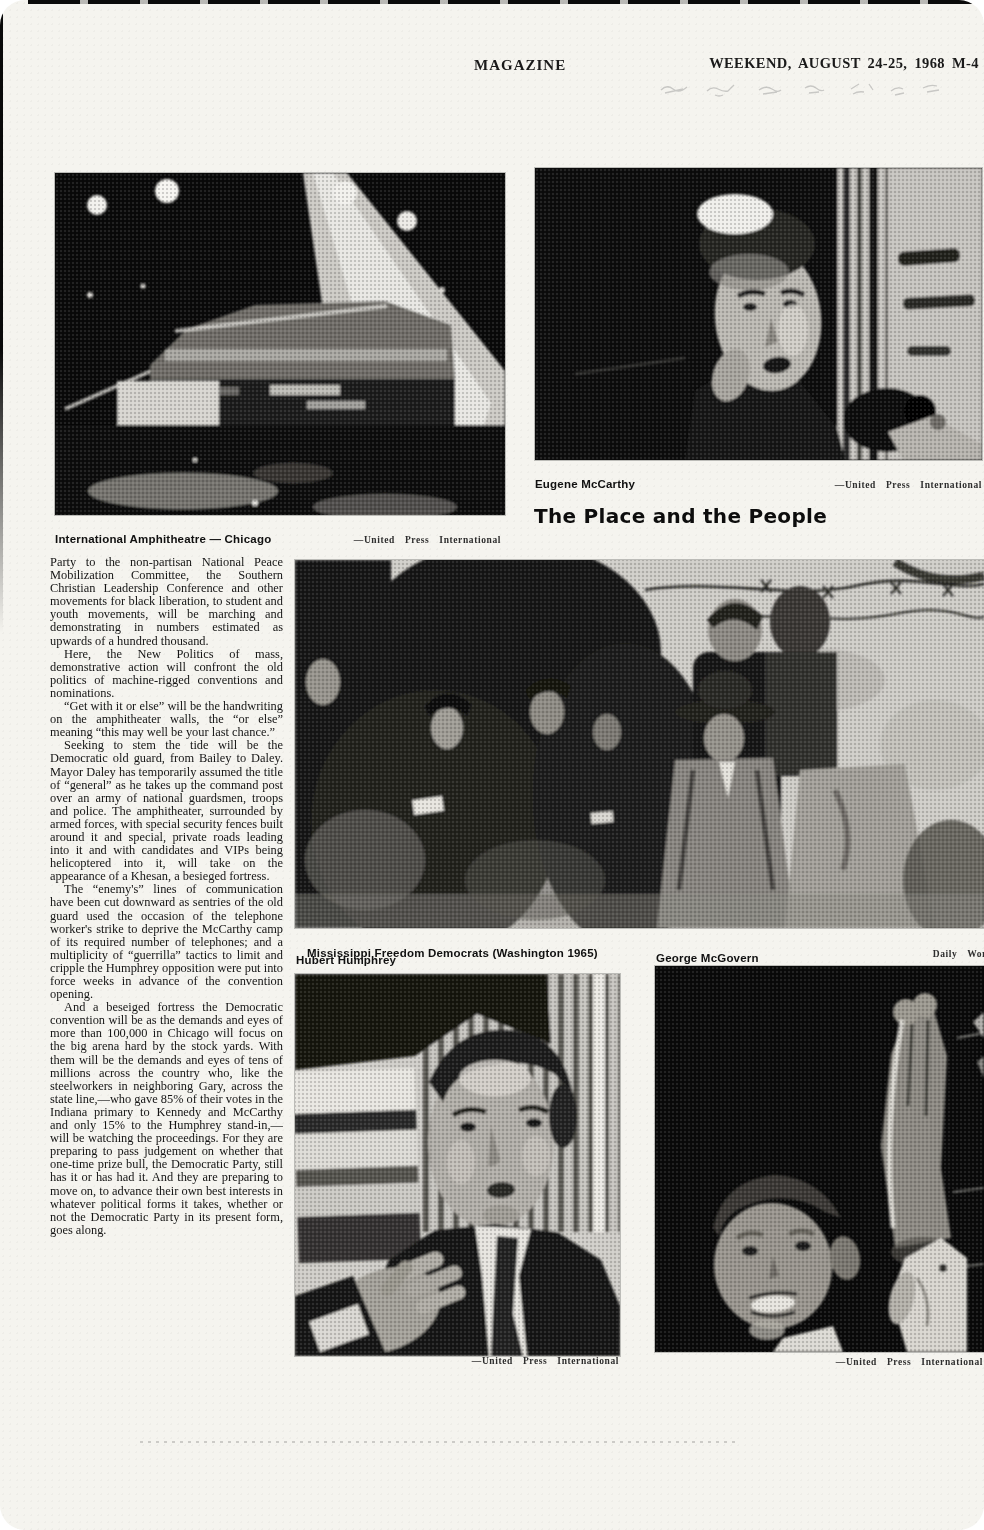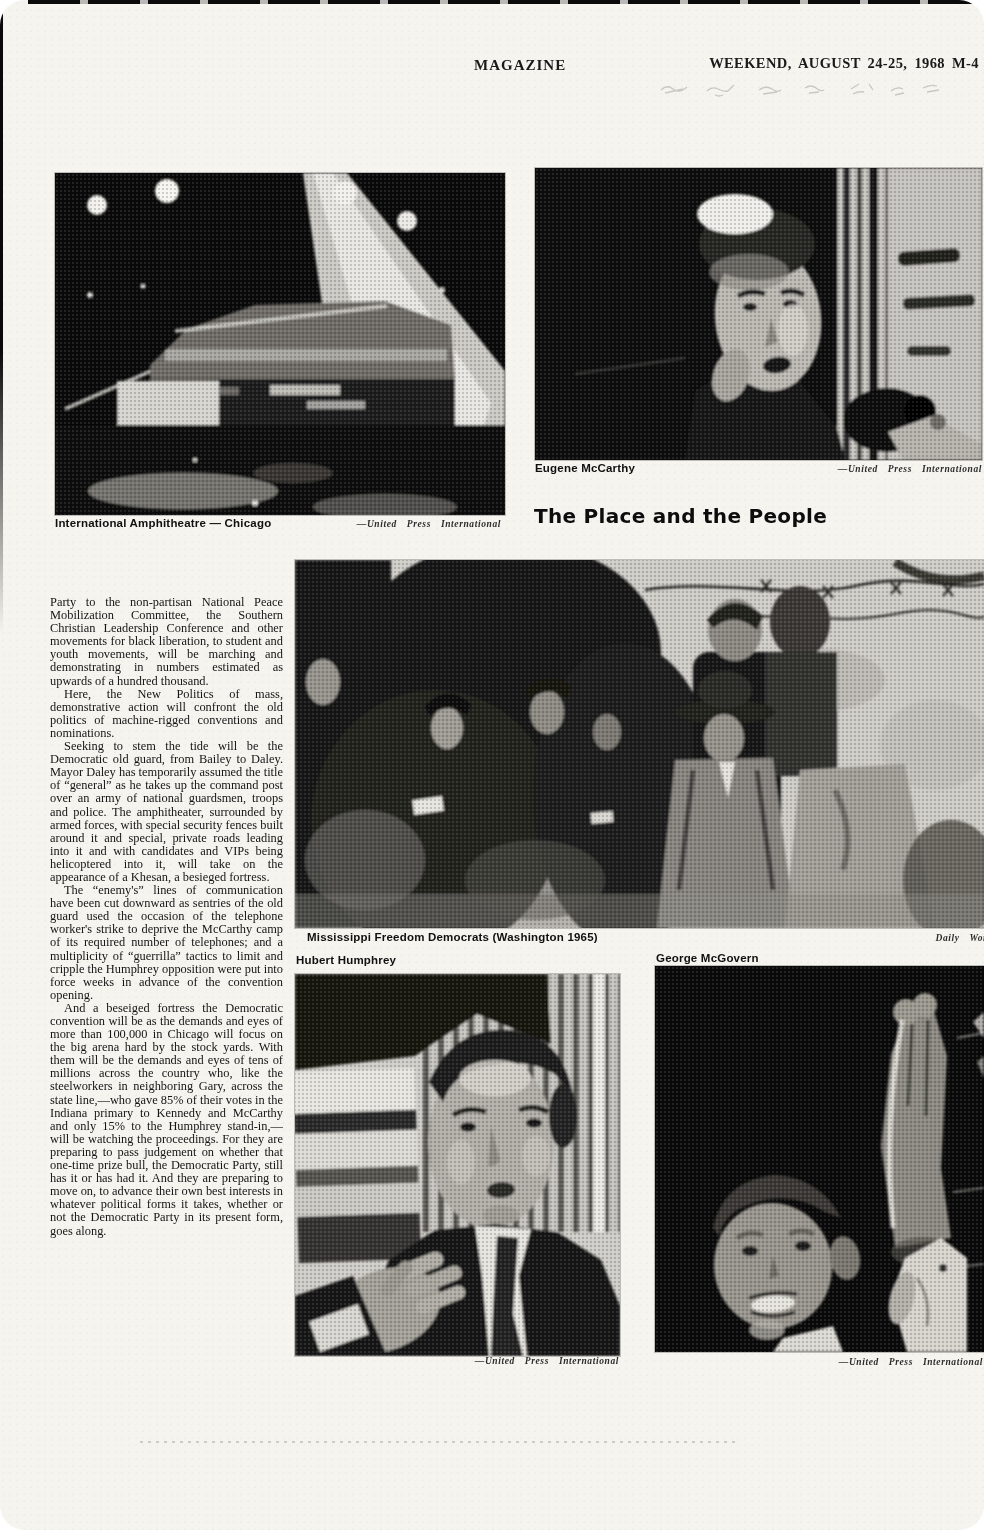--- a/index.html
+++ b/index.html
@@ -24,36 +24,36 @@
     background-image:
       radial-gradient(rgba(255,255,255,0.10) 1px, transparent 1.2px),
       radial-gradient(rgba(0,0,0,0.16) 1px, transparent 1.2px);
     background-size:4px 4px,4px 4px;background-position:0 0,2px 2px;}
   .ph-amphi{left:55px;top:173px;width:450px;height:342px;}
   .ph-mccarthy{left:535px;top:168px;width:447px;height:292px;}
   .ph-crowd{left:295px;top:560px;width:689px;height:368px;}
   .ph-humphrey{left:295px;top:974px;width:325px;height:382px;}
   .ph-mcgovern{left:655px;top:966px;width:329px;height:386px;}
 
-  .caprow{position:absolute;display:flex;justify-content:space-between;align-items:baseline;}
+  .caprow{position:absolute;display:flex;justify-content:space-between;align-items:baseline;margin-top:16px;}
   .cap{font-family:"Liberation Sans", sans-serif;font-weight:700;font-size:11.5px;letter-spacing:.2px;color:#101010;}
-  .credit{font-family:"Liberation Serif", serif;font-weight:700;font-size:9.5px;letter-spacing:.6px;word-spacing:7px;color:#2e2e2e;white-space:nowrap;font-style:italic;}
+  .credit{font-family:"Liberation Serif", serif;font-weight:700;font-size:9.5px;letter-spacing:.6px;word-spacing:7px;color:#2e2e2e;white-space:nowrap;}
   .caprow-amphi{left:55px;top:517px;width:446px;}
   .caprow-mccarthy{left:535px;top:462px;width:447px;}
   .caprow-crowd{left:307px;top:931px;width:689px;}
   .cap-humphrey{position:absolute;left:296px;top:954px;}
   .cap-mcgovern{position:absolute;left:656px;top:952px;}
   .credit-hum{position:absolute;left:295px;top:1356px;width:324px;text-align:right;}
   .credit-mcg{position:absolute;left:655px;top:1357px;width:328px;text-align:right;}
 
   .headline{position:absolute;left:534px;top:504px;margin:0;
     font-family:"DejaVu Sans", sans-serif;font-weight:800;font-size:20px;letter-spacing:.3px;color:#0d0d0d;}
 
   .article{position:absolute;left:50px;top:556px;width:233px;text-align:justify;
-    font-size:12.4px;line-height:13.1px;color:#141414;margin-top:40px;}
+    font-size:12.4px;line-height:13.1px;color:#141414;}
   .article p{margin:0;padding:0;}
   .article p + p{text-indent:14px;}
 
   .artifact-line{position:absolute;left:140px;top:1441px;width:600px;height:2px;opacity:.5;
     background:repeating-linear-gradient(90deg, rgba(40,40,40,.4) 0 3px, transparent 3px 8px);}
 </style>
 </head>
 <body>
 
 <div class="page">
@@ -160,20 +160,21 @@
     <span class="cap">Eugene McCarthy</span>
     <span class="credit">—United Press International</span>
   </div>
 
   <h1 class="headline">The Place and the People</h1>
 
   <div class="article">
 
   <p>Party to the non-partisan National Peace Mobilization Committee, the Southern Christian Leadership Conference and other movements for black liberation, to student and youth movements, will be marching and demonstrating in numbers estimated as upwards of a hundred thousand.</p>
       <p>Here, the New Politics of mass, demonstrative action will confront the old politics of machine-rigged conventions and nominations.</p>
+      <p>“Get with it or else” will be the handwriting on the amphitheater walls, the “or else” meaning “this may well be your last chance.”</p>
       <p>Seeking to stem the tide will be the Democratic old guard, from Bailey to Daley. Mayor Daley has temporarily assumed the title of “general” as he takes up the command post over an army of national guardsmen, troops and police. The amphitheater, surrounded by armed forces, with special security fences built around it and special, private roads leading into it and with candidates and VIPs being helicoptered into it, will take on the appearance of a Khesan, a besieged fortress.</p>
       <p>The “enemy's” lines of communication have been cut downward as sentries of the old guard used the occasion of the telephone worker's strike to deprive the McCarthy camp of its required number of telephones; and a multiplicity of “guerrilla” tactics to limit and cripple the Humphrey opposition were put into force weeks in advance of the convention opening.</p>
       <p>And a beseiged fortress the Democratic convention will be as the demands and eyes of more than 100,000 in Chicago will focus on the big arena hard by the stock yards. With them will be the demands and eyes of tens of millions across the country who, like the steelworkers in neighboring Gary, across the state line,—who gave 85% of their votes in the Indiana primary to Kennedy and McCarthy and only 15% to the Humphrey stand-in,—will be watching the proceedings. For they are preparing to pass judgement on whether that one-time prize bull, the Democratic Party, still has it or has had it. And they are preparing to move on, to advance their own best interests in whatever political forms it takes, whether or not the Democratic Party in its present form, goes along.</p>
     </div>
 
   <figure class="photo ph-crowd" style="margin:0">
     <svg width="689" height="368" viewBox="0 0 689 368">
       <defs>
           <filter id="f3" x="-10%" y="-10%" width="120%" height="120%">
             <feGaussianBlur stdDeviation="1.2"></feGaussianBlur>

